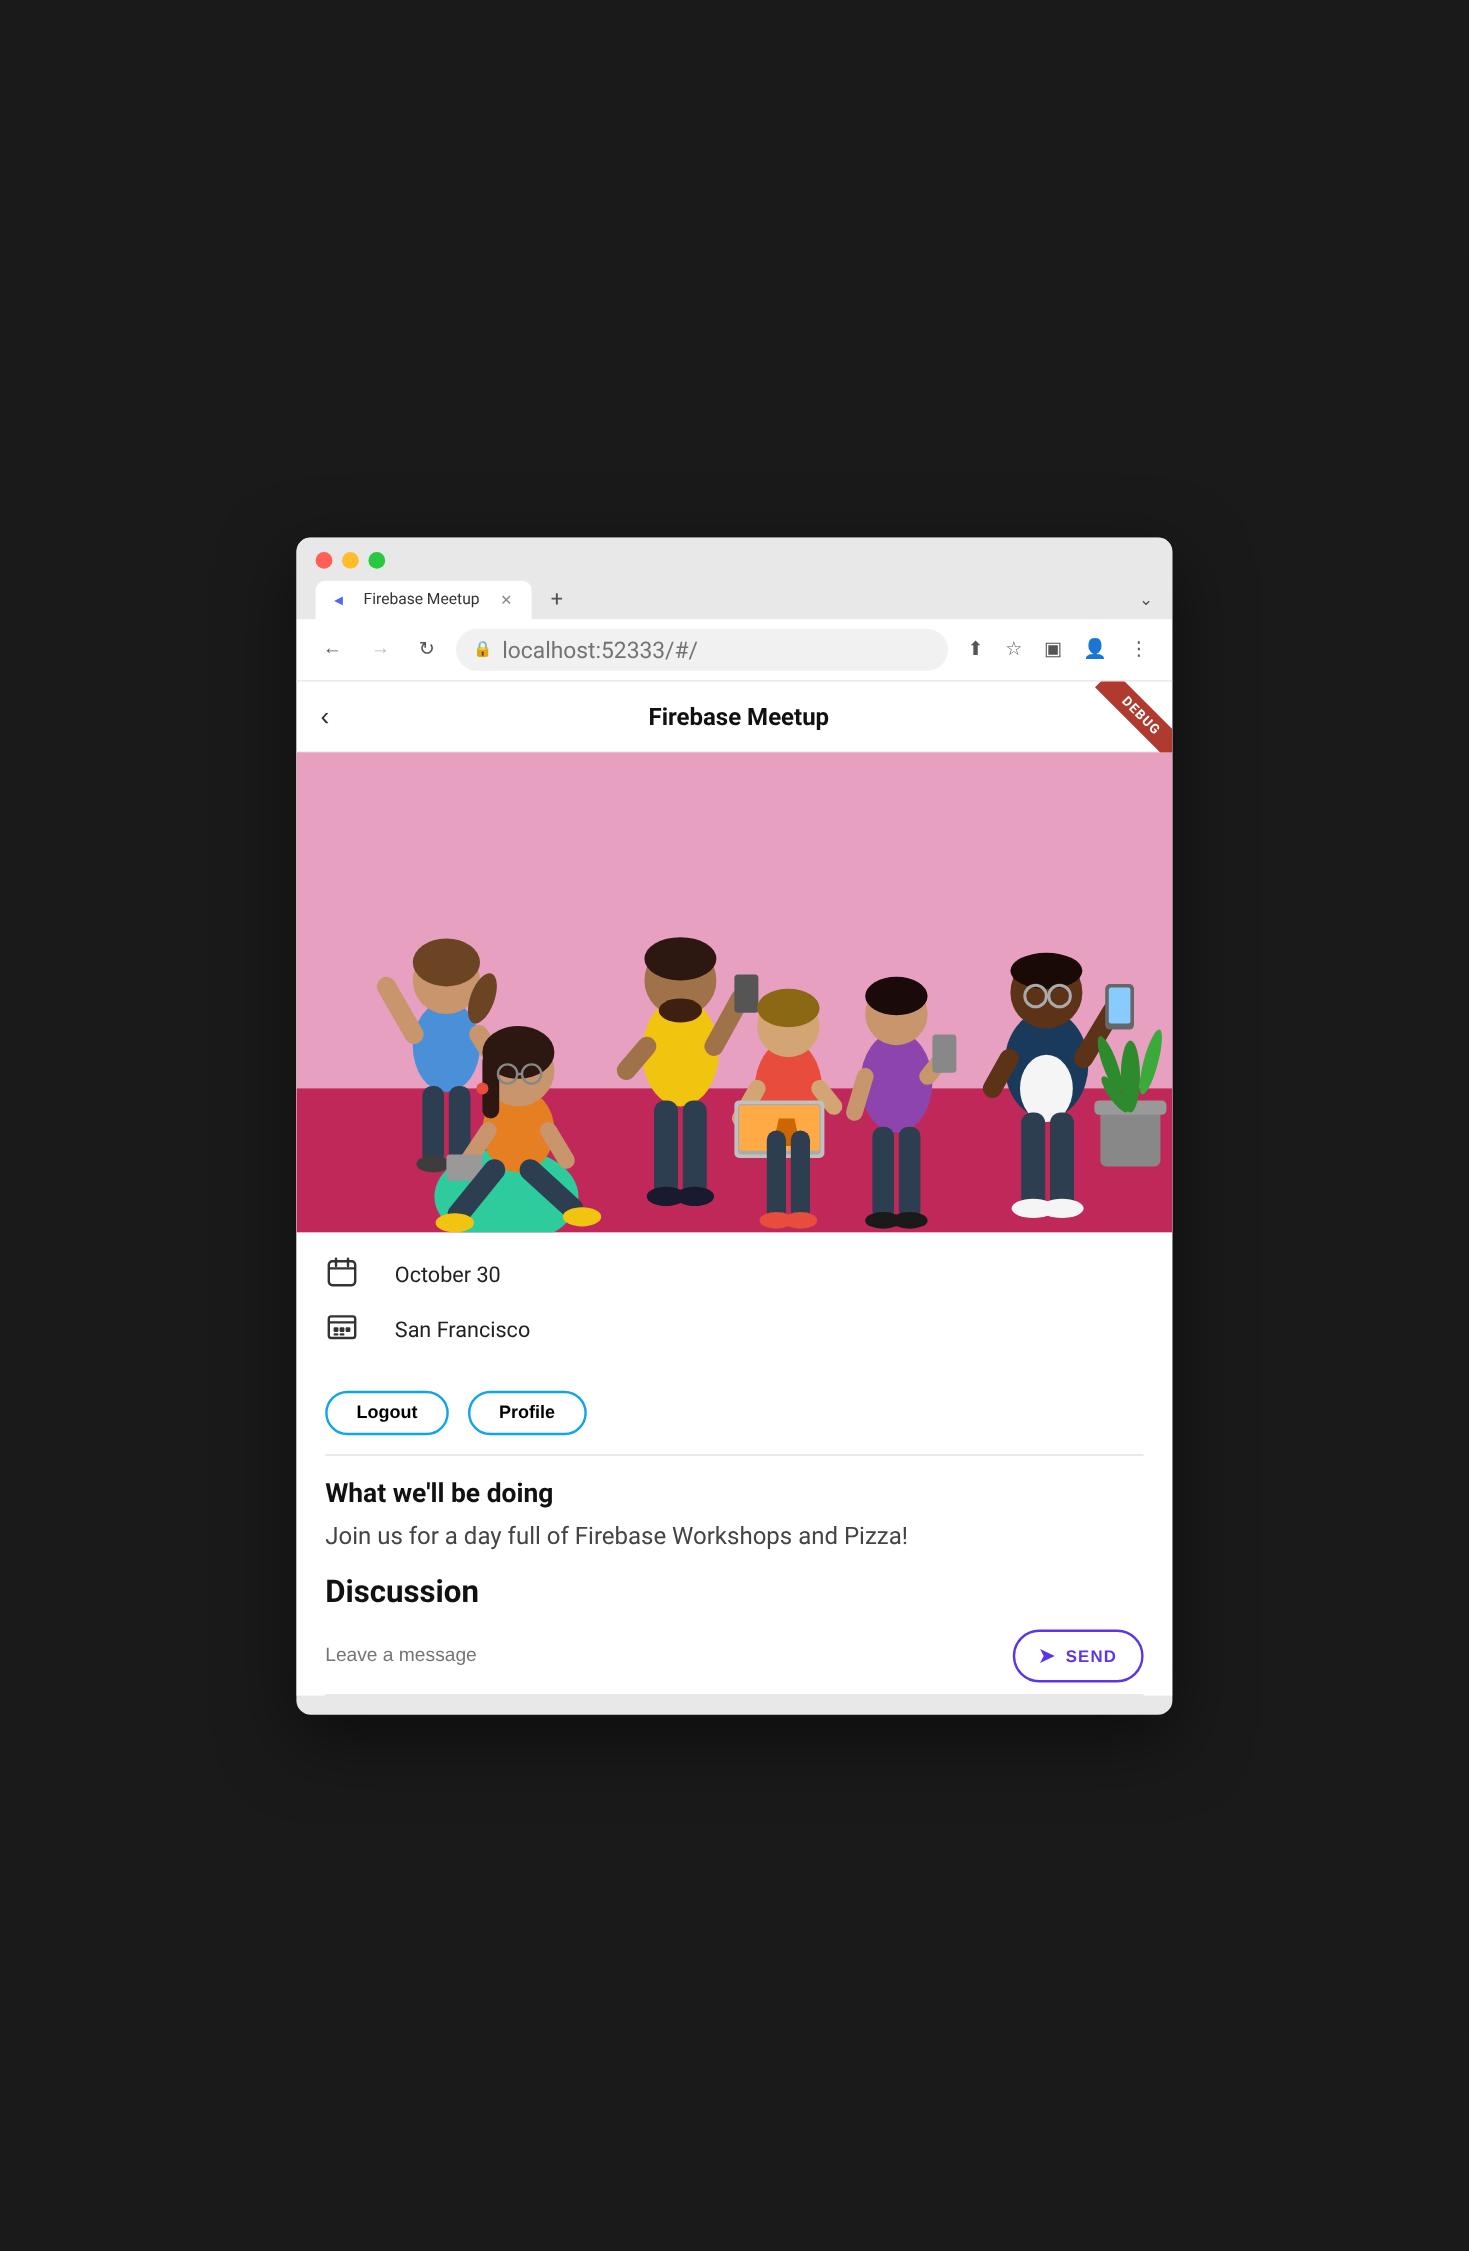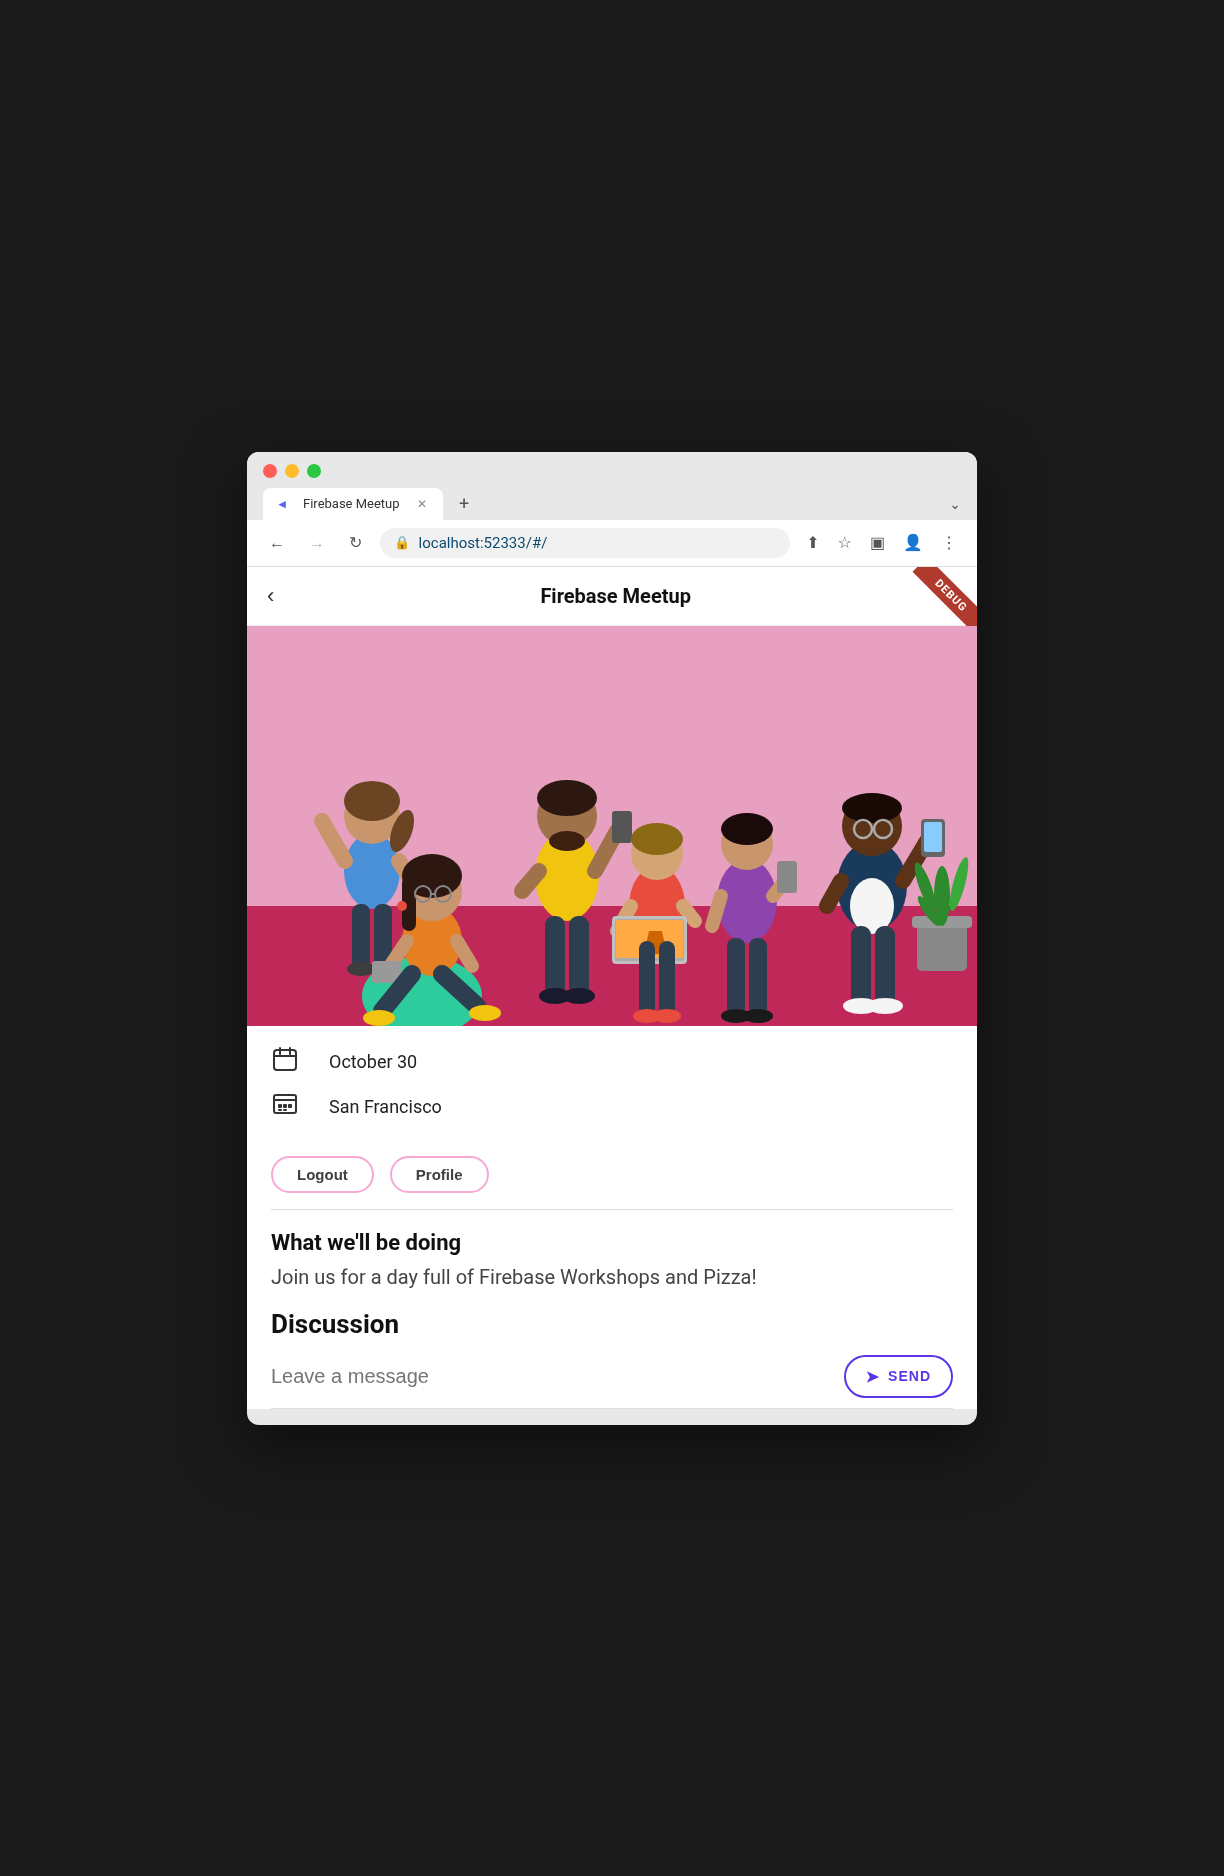--- a/index.html
+++ b/index.html
@@ -100,22 +100,22 @@
       flex: 1;
       display: flex;
       align-items: center;
       background: #f1f1f1;
       border-radius: 20px;
       padding: 6px 14px;
       gap: 8px;
     }
     .address-icon { color: #555; font-size: 13px; }
     .address-text {
-      font-size: 15px;
-      color: #0c4a6e;
+      font-size: 19px;
+      color: #737373;
       flex: 1;
     }
     .nav-actions {
       display: flex;
       align-items: center;
       gap: 10px;
     }
     .nav-action-btn {
       background: none;
       border: none;
@@ -216,23 +216,23 @@
       font-size: 18px;
       color: #222;
     }
     .action-buttons {
       display: flex;
       gap: 16px;
       margin-bottom: 16px;
       padding: 0 24px;
     }
     .outline-btn {
-      border: 2px solid #f9a8d4;
+      border: 2px solid #0ea5e9;
       background: white;
-      color: #404040;
+      color: #000000;
       border-radius: 24px;
       padding: 8px 24px;
       font-size: 15px;
       font-weight: 600;
       cursor: pointer;
     }
     .divider {
       height: 1px;
       background: #ddd;
       margin: 8px 24px 20px;
@@ -262,21 +262,21 @@
       align-items: center;
       gap: 12px;
       border-bottom: 1px solid #ddd;
       padding-bottom: 10px;
       margin-bottom: 16px;
     }
     .message-input {
       flex: 1;
       border: none;
       outline: none;
-      font-size: 20px;
+      font-size: 16px;
       color: #aaa;
       background: transparent;
     }
     .send-btn {
       display: flex;
       align-items: center;
       gap: 8px;
       border: 2px solid #5c35e8;
       background: white;
       color: #5c35e8;

